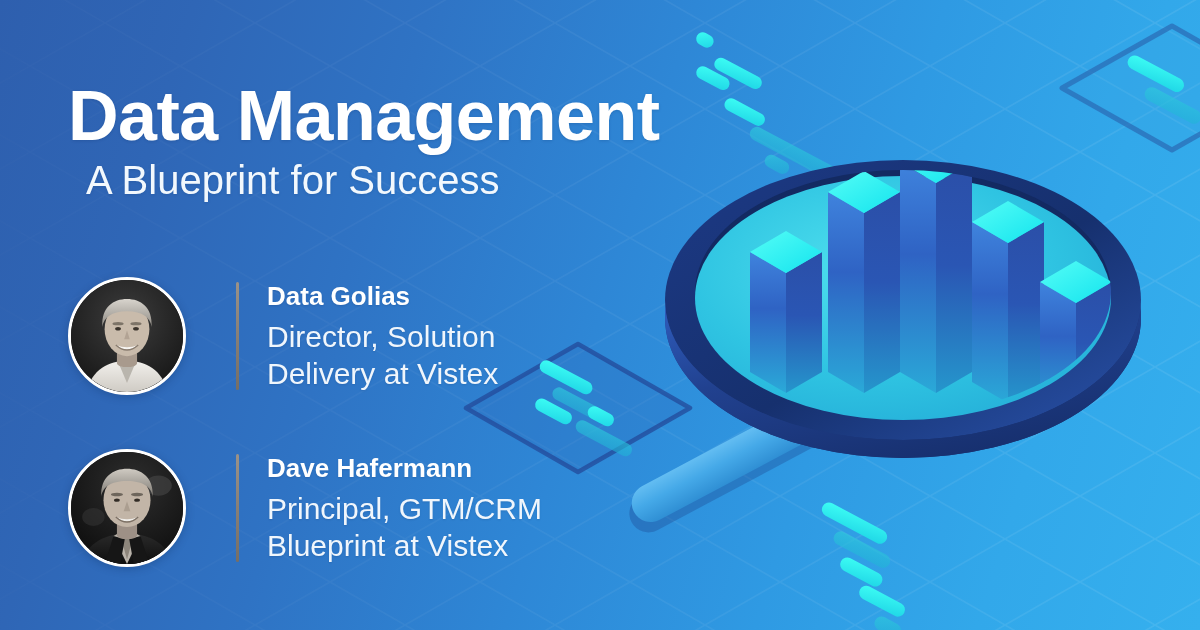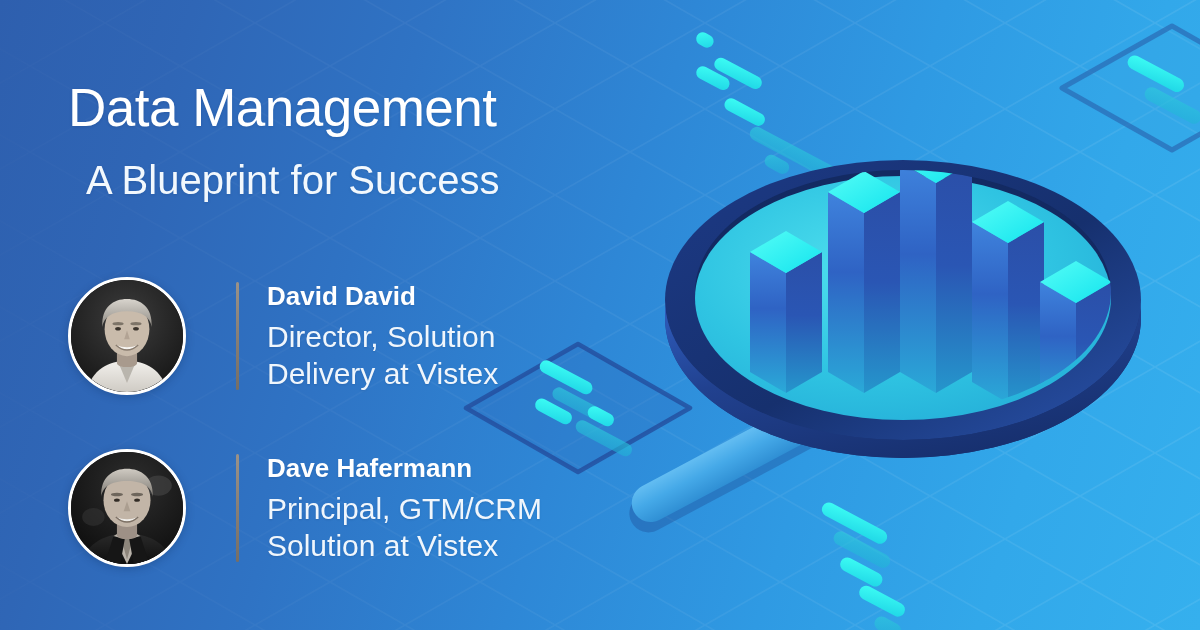--- a/index.html
+++ b/index.html
@@ -43,22 +43,22 @@
     left: 68px;
     top: 0;
     width: 620px;
     height: 630px;
   }
 
   .title {
     position: absolute;
     left: 0;
     top: 80px;
-    font-size: 53px;
-    font-weight: normal;
+    font-size: 70px;
+    font-weight: bold;
     color: #ffffff;
     letter-spacing: -0.5px;
     line-height: 1.05;
     white-space: nowrap;
     text-shadow: 0 1px 3px rgba(10,40,90,.18);
   }
 
   .subtitle {
     position: absolute;
     left: 18px;
@@ -358,21 +358,21 @@
           <ellipse cx="58" cy="43.5" rx="2.6" ry="1.6" fill="#3a332c"></ellipse>
 
           <path d="M50,45 L47.5,53 L52.5,53 Z" fill="#b2a394"></path>
 
           <path d="M40,58 Q50,66 60,58 Q50,62 40,58 Z" fill="#f6f4f1"></path>
           <path d="M40,58 Q50,67 60,58" stroke="#8a7d70" stroke-width="1.2" fill="none"></path>
         </svg>
       </div>
       <div class="divider"></div>
       <div class="speaker-text">
-        <div class="speaker-name">David David</div>
+        <div class="speaker-name">Data Golias</div>
         <div class="speaker-role">Director, Solution
 Delivery at Vistex</div>
       </div>
     </div>
 
     <div class="speaker" id="speaker-1">
       <div class="avatar-wrap">
         <svg class="avatar-svg" viewBox="0 0 100 100">
           <defs>
             <radialGradient id="bgB" cx="0.55" cy="0.3" r="0.9">
@@ -417,18 +417,18 @@
           <path d="M50,44 L47,53 L53,53 Z" fill="#ab9e90"></path>
 
           <path d="M40,58 Q50,66 60,58 Q50,62 40,58 Z" fill="#efece8"></path>
           <path d="M40,58 Q50,67 60,58" stroke="#7d7165" stroke-width="1.2" fill="none"></path>
         </svg>
       </div>
       <div class="divider"></div>
       <div class="speaker-text">
         <div class="speaker-name">Dave Hafermann</div>
         <div class="speaker-role">Principal, GTM/CRM
-Solution at Vistex</div>
+Blueprint at Vistex</div>
       </div>
     </div>
 
   </div>
 </div>
 
 </body></html>

